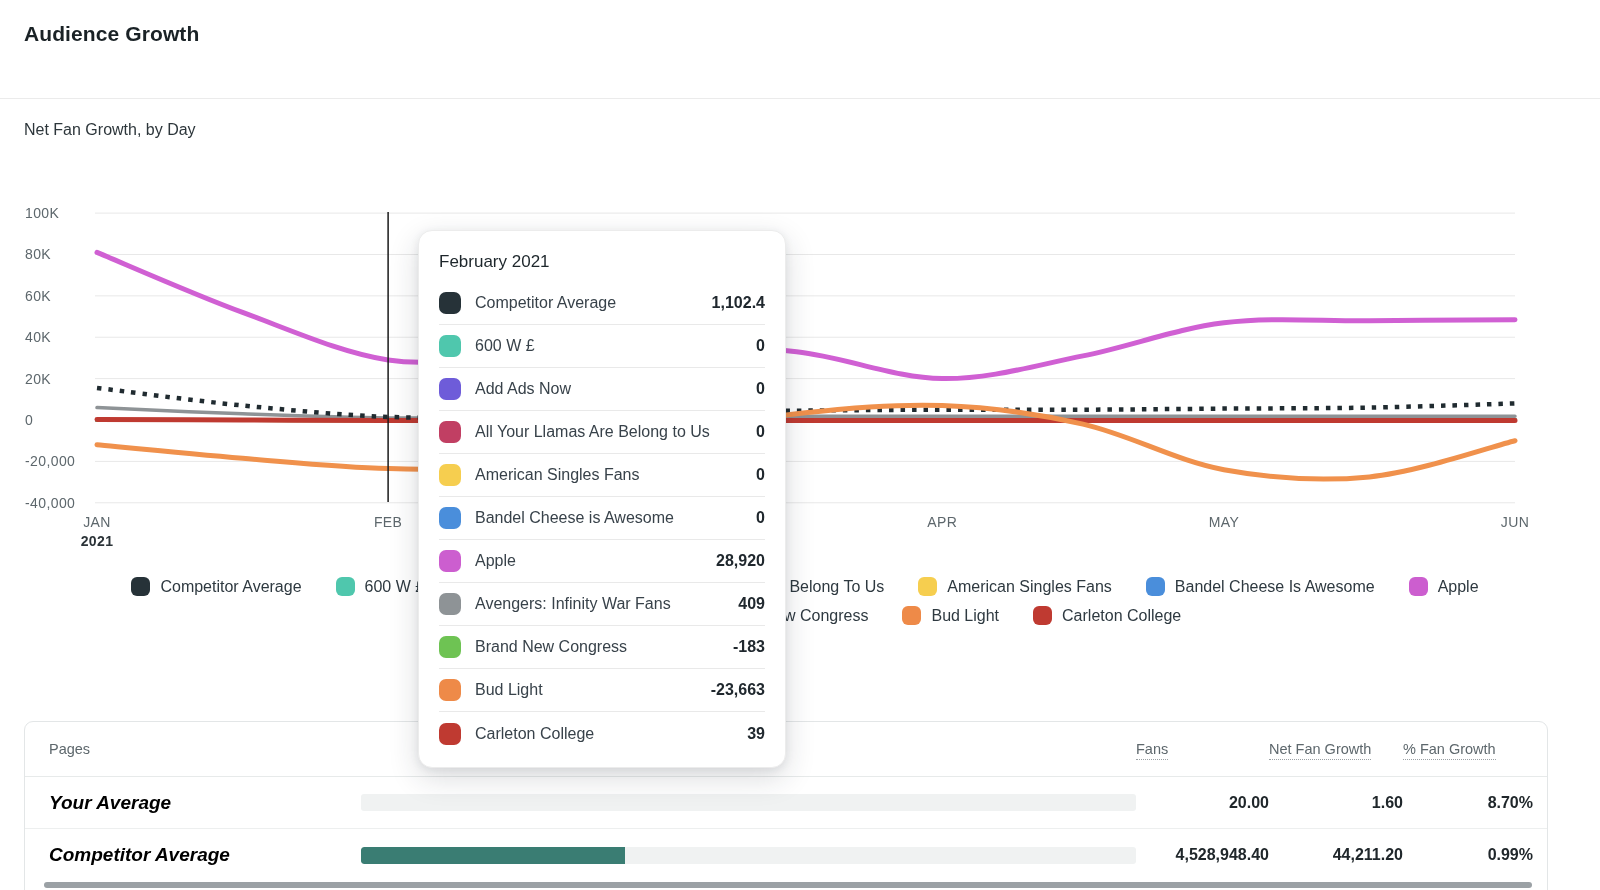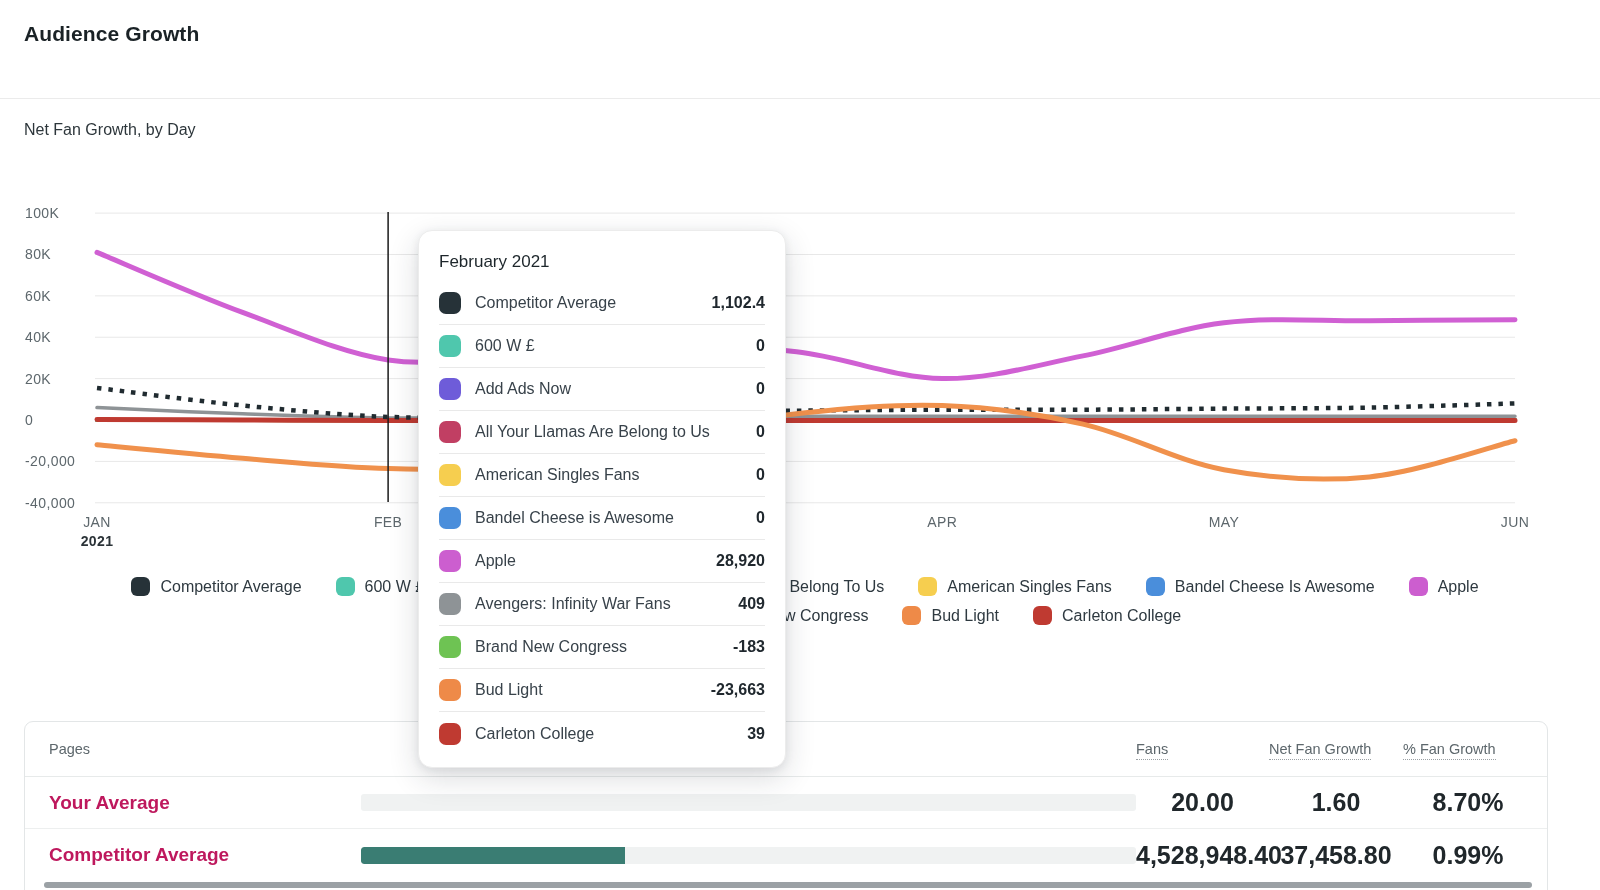--- a/index.html
+++ b/index.html
@@ -49,25 +49,25 @@
     position: absolute; left: 24px; top: 721px; width: 1524px; height: 200px;
     border: 1px solid #e3e6e7; border-radius: 9px; background: #fff; z-index: 5;
   }
   .t-grid { display: grid; grid-template-columns: 336px 775px 133px 134px 130px; align-items: center; }
   .t-header { height: 55px; border-bottom: 1px solid #e7eaea; }
   .t-pages { font-size: 14.5px; color: #5d676c; padding-left: 24px; }
   .t-col-head { font-size: 14.5px; color: #5d676c; }
   .t-col-head span { border-bottom: 1.5px dotted #9aa0a4; padding-bottom: 2px; cursor: pointer; }
   .t-row { height: 52px; }
   .t-row.first { border-bottom: 1px solid #edefef; }
-  .t-name { font-size: 19px; font-weight: bold; color: #be185d; padding-left: 24px; white-space: nowrap; }
+  .t-name { font-size: 19px; font-weight: bold; color: #000000; padding-left: 24px; white-space: nowrap; font-style: italic; }
   .t-bar-cell { padding-right: 0; }
   .bar-track { width: 775px; height: 17px; border-radius: 3px; background: #f0f2f2; overflow: hidden; }
   .bar-fill { height: 100%; border-radius: 3px 0 0 3px; }
-  .t-num { font-size: 25px; font-weight: bold; color: #20272b; text-align: center; white-space: nowrap; }
+  .t-num { font-size: 16px; font-weight: bold; color: #20272b; text-align: right; white-space: nowrap; }
 
   .h-scrollbar { position: absolute; left: 44px; top: 882px; width: 1488px; height: 6px;
     border-radius: 3px; background: #9ba1a5; z-index: 6; }
 </style>
 </head>
 <body>
 
 <div class="page-header">
   <div class="page-title">Audience Growth</div>
 </div>
@@ -183,21 +183,21 @@
     <div class="t-num">8.70%</div>
   </div>
   <div class="t-grid t-row">
     <div class="t-name">Competitor Average</div>
     <div class="t-bar-cell">
       <div class="bar-track">
         <div class="bar-fill" style="width: 34%; background-color: rgb(58, 125, 115);"></div>
       </div>
     </div>
     <div class="t-num">4,528,948.40</div>
-    <div class="t-num">37,458.80</div>
+    <div class="t-num">44,211.20</div>
     <div class="t-num">0.99%</div>
   </div>
 </div>
 <div class="h-scrollbar"></div>
 
 <div class="tooltip">
   <div class="tooltip-title">February 2021</div>
   <div class="tooltip-row">
     <span class="tt-swatch" style="background-color: rgb(38, 50, 56);"></span>
     <span class="tt-label">Competitor Average</span>

